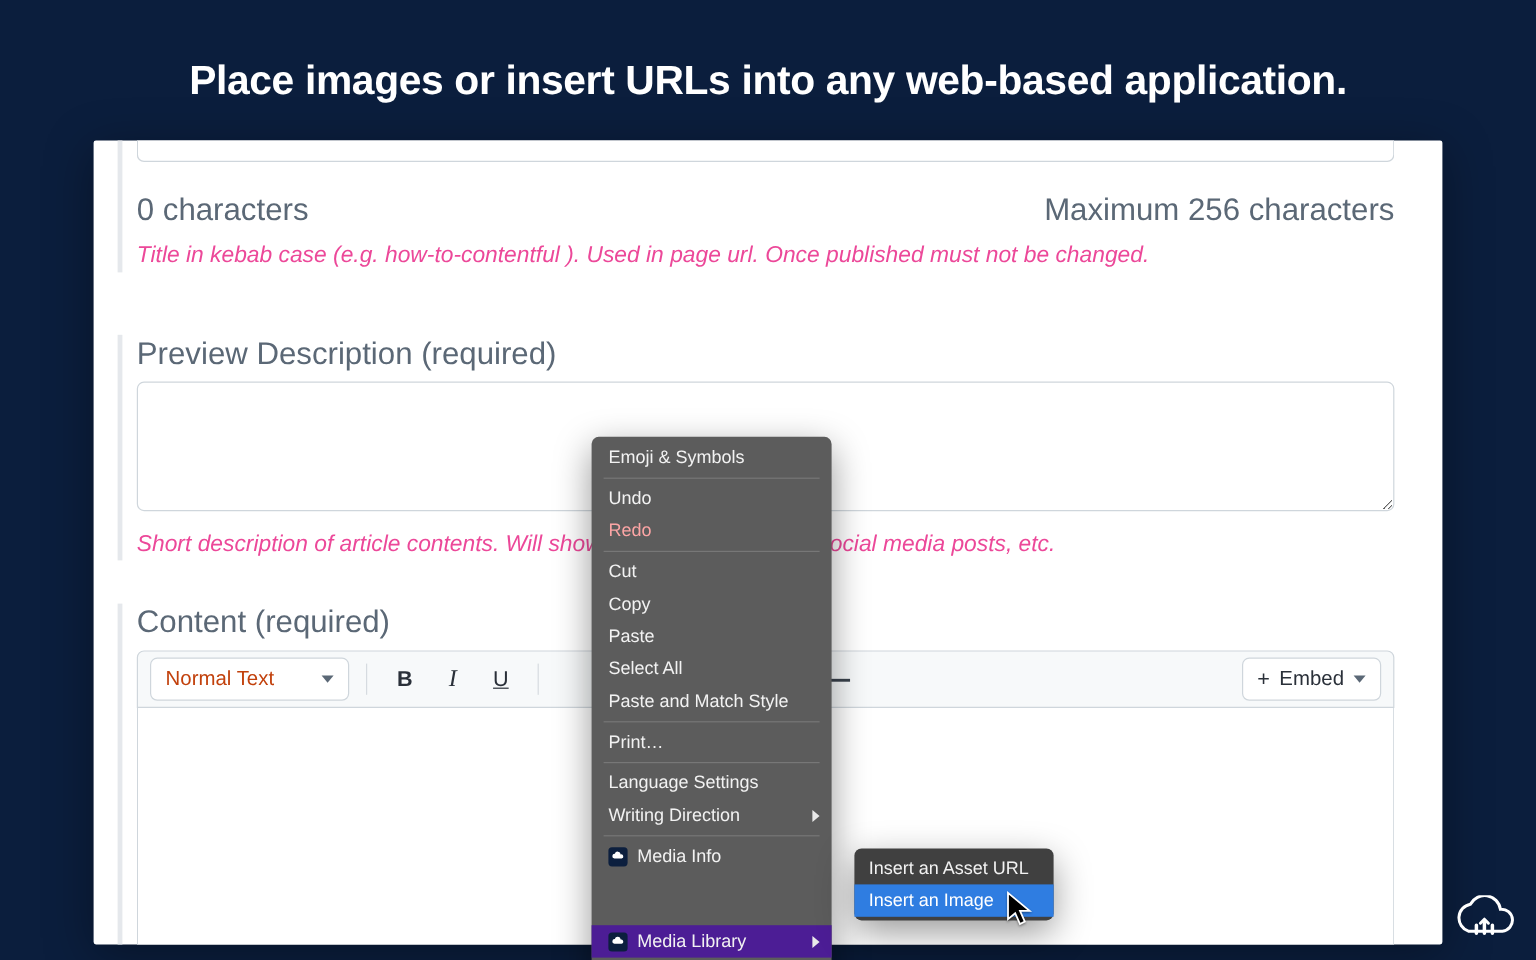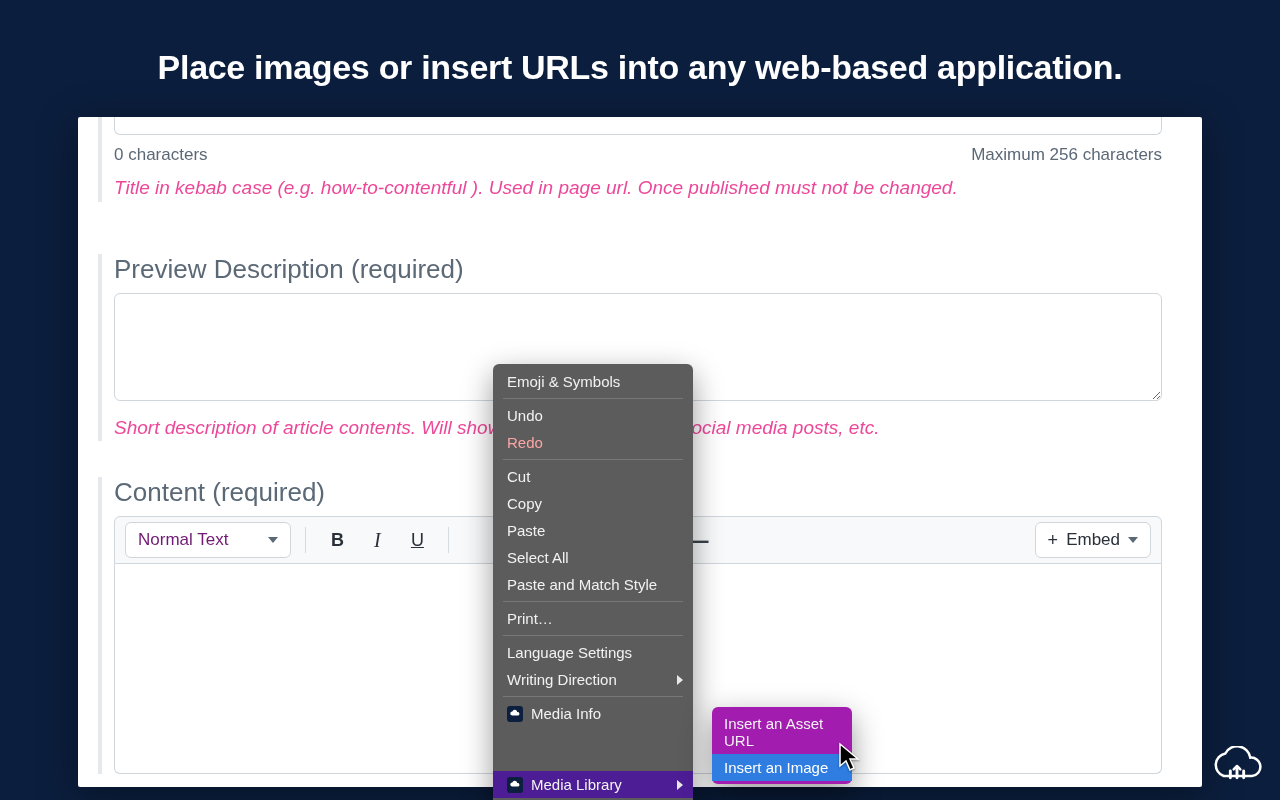--- a/index.html
+++ b/index.html
@@ -42,21 +42,21 @@
   .field-textarea {
     width: 100%;
     border: 1px solid #cfd6dc;
     border-radius: 6px;
     background: #fff;
     height: 108px;
     padding: 8px 10px;
     font-size: 16px;
     resize: both;
   }
-  .subrow { display: flex; justify-content: space-between; margin-top: 10px; color: #5b6876; font-size: 17px; }
+  .subrow { display: flex; justify-content: space-between; margin-top: 24px; color: #5b6876; font-size: 26px; }
   .help-text { color: #ec4899; font-size: 19px; font-style: italic; margin-top: 10px; line-height: 1.4; }
 
   
   .top-cut { margin-top: -12px; }
   .top-cut .field-input { height: 30px; border-top-left-radius: 0; border-top-right-radius: 0; border-top: none;}
 
   .section-gap { height: 34px; }
 
   
   .editor-wrap { margin-top: 36px; }
@@ -76,21 +76,21 @@
     border-radius: 0 0 6px 6px;
     height: 210px;
     background: #fff;
   }
   .tb-select {
     display: flex; align-items: center; gap: 40px;
     padding: 6px 12px;
     border: 1px solid #cfd6dc;
     background: #fff;
     border-radius: 6px;
-    color: #701a75;
+    color: #c2410c;
     font-size: 17px;
     cursor: pointer;
     height: 36px;
   }
   .caret-down {
     width: 0; height: 0;
     border-left: 5px solid transparent;
     border-right: 5px solid transparent;
     border-top: 6px solid #5b6876;
   }
@@ -155,22 +155,22 @@
     background: #0c1f3e;
     display: inline-flex; align-items: center; justify-content: center;
   }
   .mi-icon svg { width: 12px; height: 12px; }
 
   
   .sub-menu {
     position: absolute;
     left: 712px;
     top: 707px;
-    width: 140px;
-    background: #a21caf;
+    width: 166px;
+    background: #404040;
     border-radius: 6px;
     box-shadow: 0 10px 30px rgba(0,0,0,0.4);
     padding: 3px 0;
     color: #f2f2f2;
     font-size: 15px;
     z-index: 25;
   }
   .sub-item { padding: 5px 12px; cursor: pointer; }
   .sub-item.selected { background: #2f7de1; color: #fff; }
 

